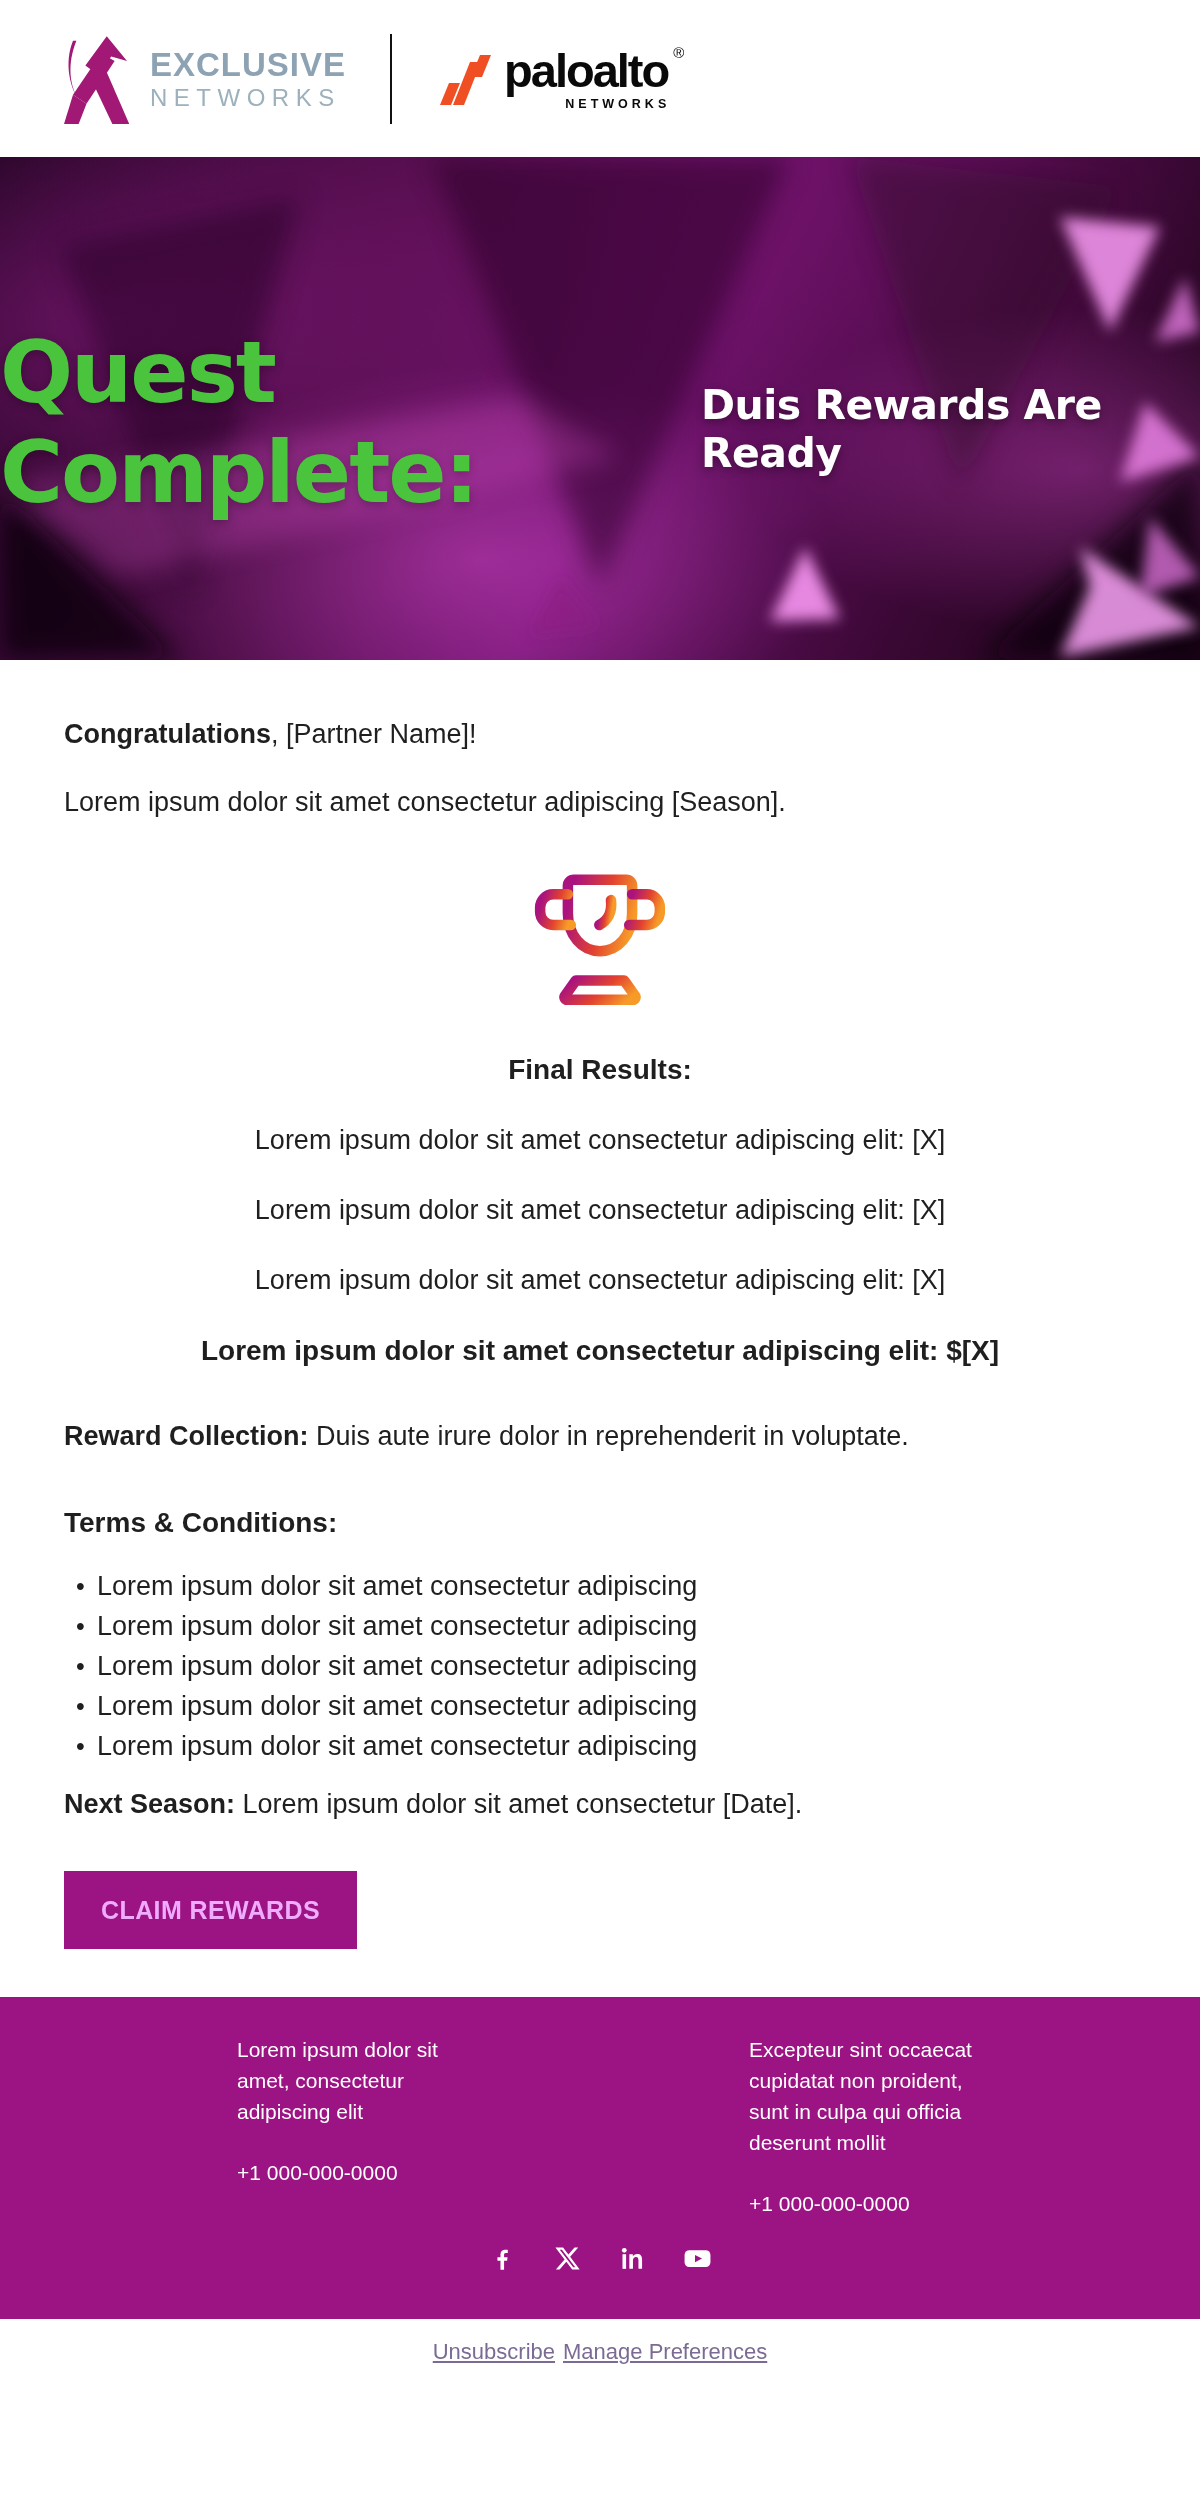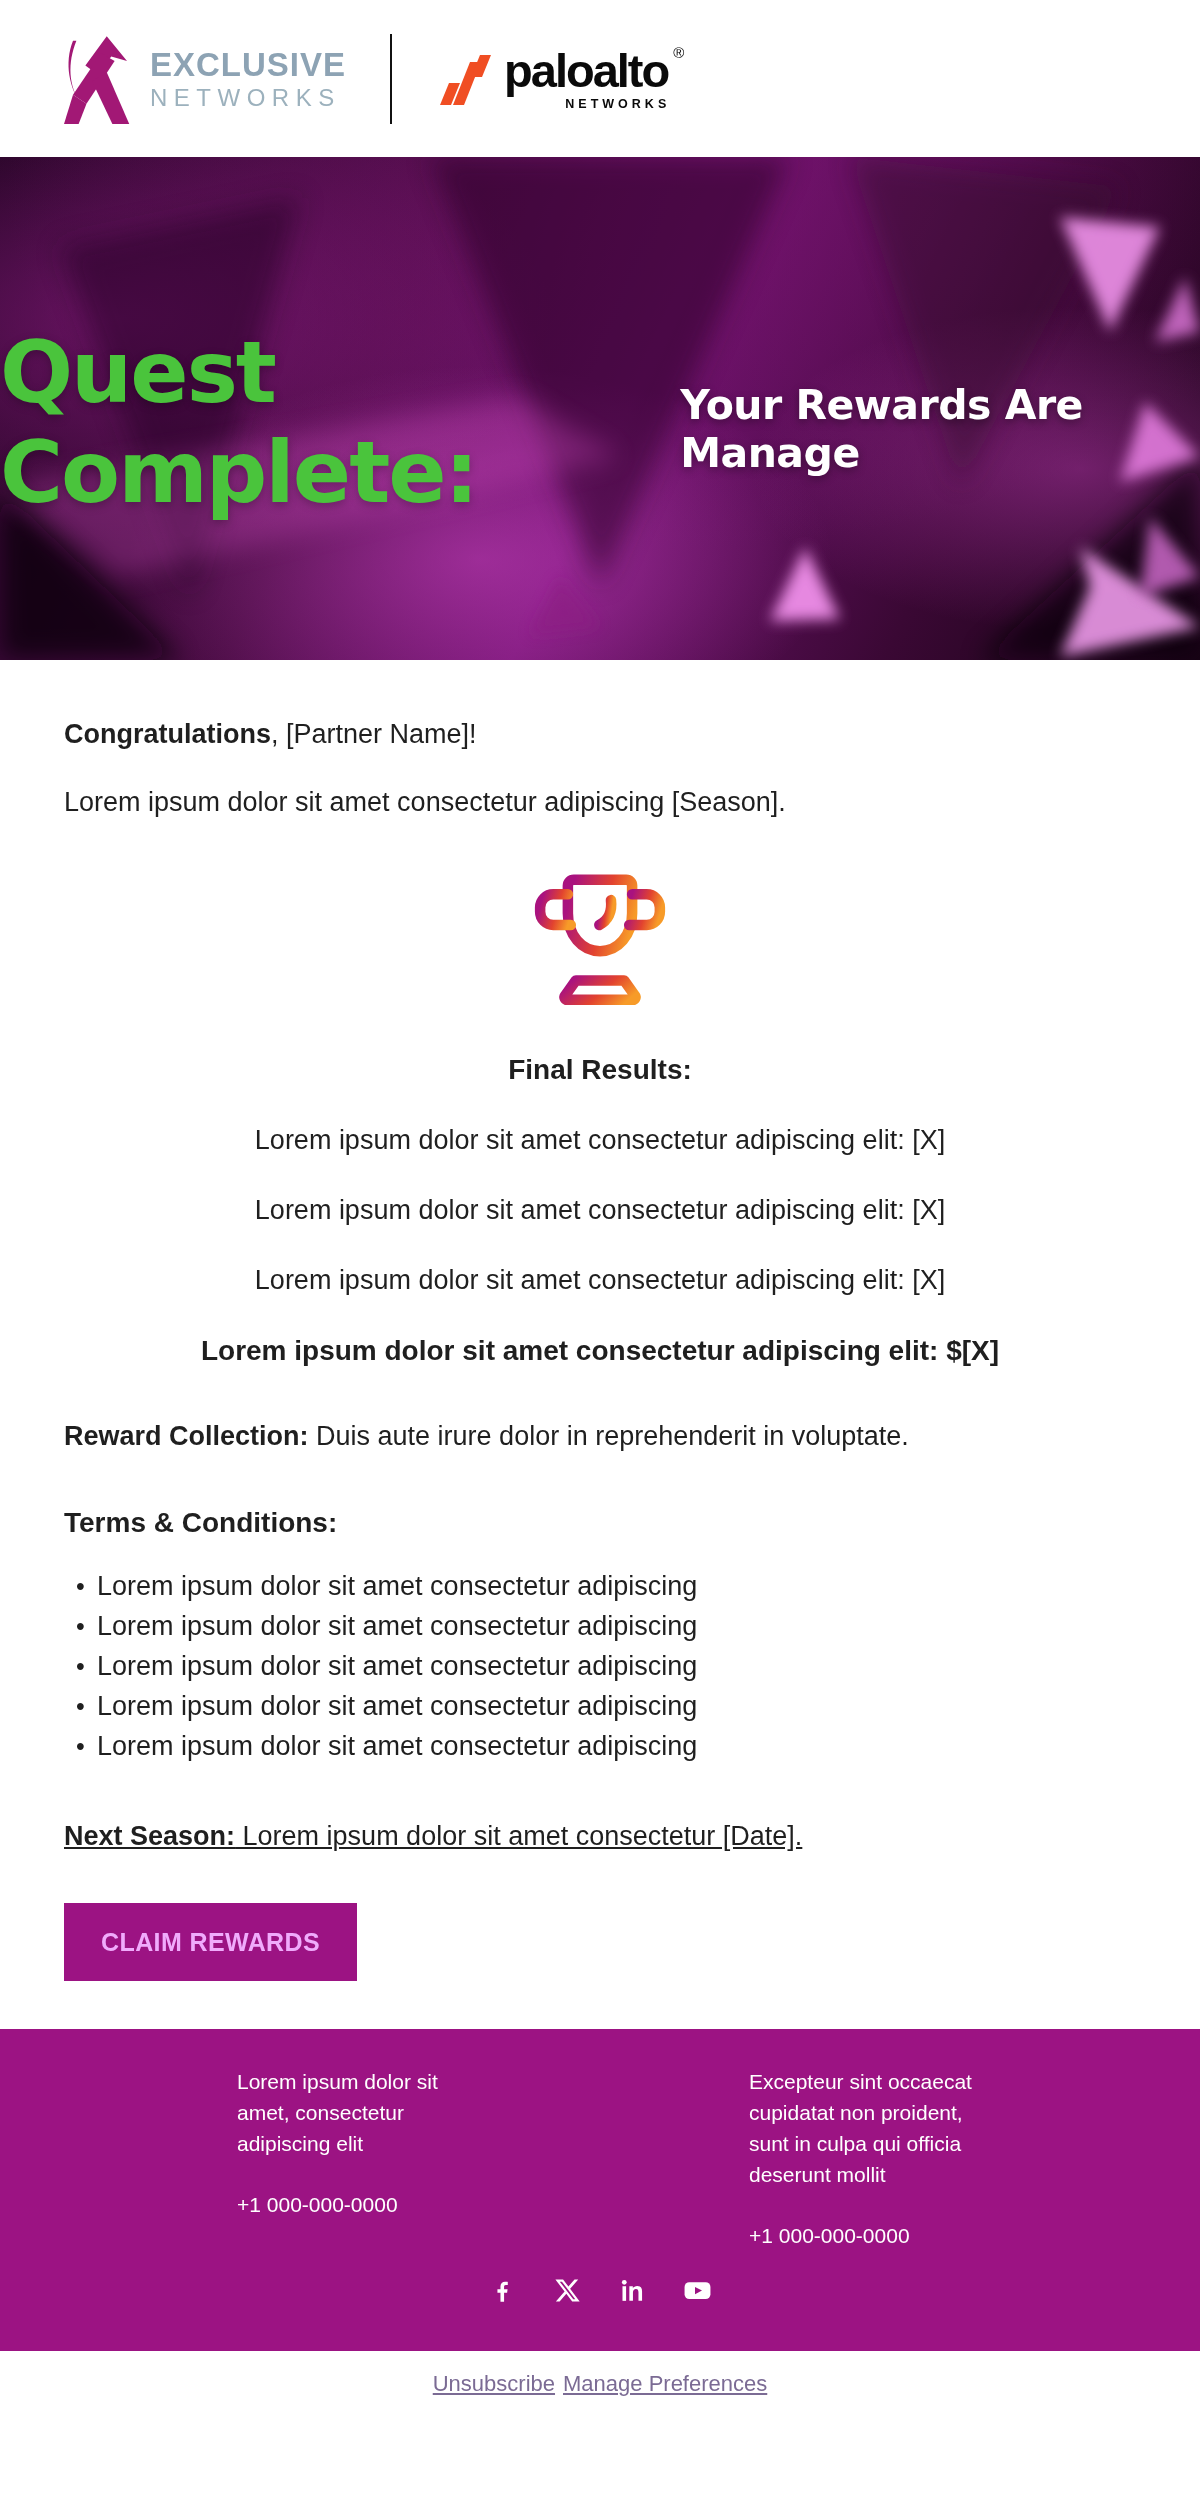--- a/index.html
+++ b/index.html
@@ -53,21 +53,21 @@
   .trophy-wrap { text-align:center; margin:12px 0 6px 0; }
   .trophy-wrap svg { display:inline-block; }
   .final-heading { text-align:center; font-weight:700; font-size:28px; margin-top:26px; }
   .result-line { text-align:center; margin-top:37px; }
   .result-total { text-align:center; font-weight:700; font-size:28px; margin-top:37px; }
   .reward { margin-top:52px; }
   .terms-heading { font-weight:700; font-size:28px; margin-top:53px; }
   ul.terms { list-style:none; margin-top:26px; }
   ul.terms li { position:relative; padding-left:33px; line-height:40px; }
   ul.terms li::before { content:"•"; position:absolute; left:12px; font-size:25px; }
-  .next-season { margin-top:54px;text-decoration:underline; }
+  .next-season { margin-top:22px; }
   .thanks { font-weight:700; font-size:28px; margin-top:53px; }
   .cta {
     display:inline-block; margin-top:50px; background:#9c1383; color:#f0abfc;
     font-weight:700; font-size:25px; letter-spacing:.4px; padding:24px 37px;
     text-decoration:none; cursor:pointer;
   }
 
   
   .footer { background:#9c1383; margin-top:48px; height:322px; padding-top:37px; color:#fff; position:relative; }
   .footer-cols { display:flex;padding-left:8px; }
@@ -151,21 +151,21 @@
       <polygon points="1145,245 1200,300 1120,325" fill="#e981e4" opacity="0.85" filter="url(#soft)"></polygon>
       <polygon points="1080,390 1200,470 1060,500 1090,430" fill="#ee9aea" opacity="0.9" filter="url(#soft)"></polygon>
       <polygon points="1150,360 1200,420 1140,440" fill="#d86fd4" opacity="0.8" filter="url(#soft)"></polygon>
       <polygon points="1185,120 1200,175 1155,185" fill="#e27ade" opacity="0.8" filter="url(#soft)"></polygon>
 
       <polygon points="805,390 840,462 770,464" fill="#ef8fe9" opacity="0.95" filter="url(#soft)"></polygon>
       <polygon points="560,420 600,470 530,478" fill="#8c1a82" opacity="0.6" filter="url(#soft)"></polygon>
     </svg>
     <div class="hero-inner">
       <div class="hero-title">Quest Complete:</div>
-      <div class="hero-subtitle">Your Rewards Are Manage</div>
+      <div class="hero-subtitle">Duis Rewards Are Ready</div>
     </div>
   </div>
 
   <div class="content">
 
     <p class="greeting"><b>Congratulations</b><span>, [Partner Name]!</span></p>
 
     <p class="intro">Lorem ipsum dolor sit amet consectetur adipiscing [Season].</p>
 
     <div class="trophy-wrap">

